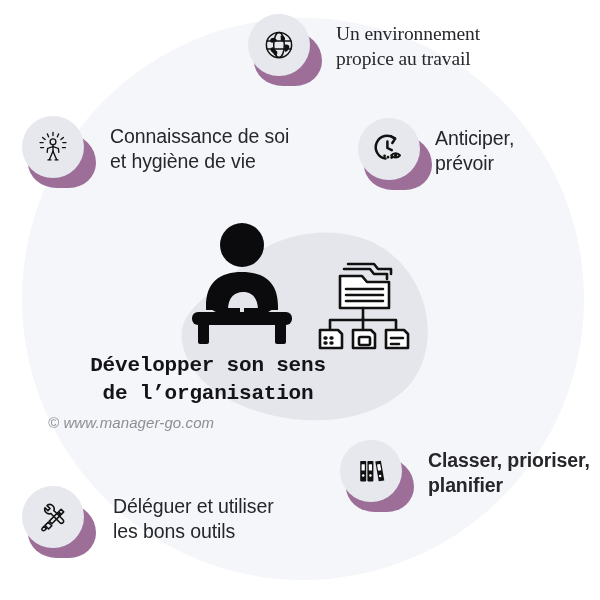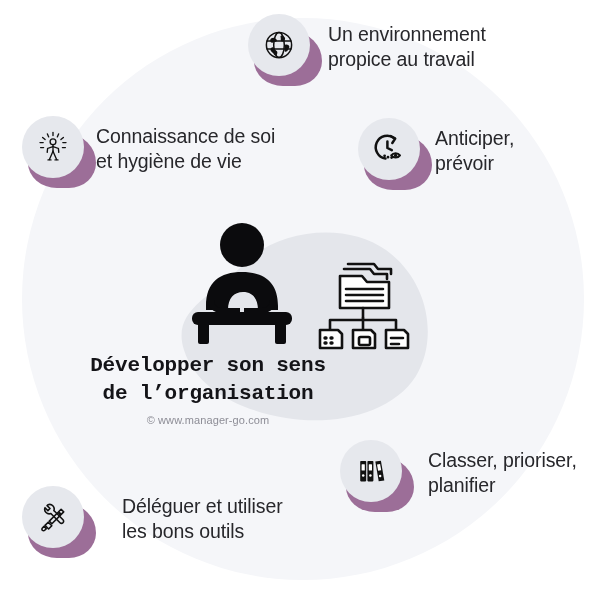--- a/index.html
+++ b/index.html
@@ -80,33 +80,33 @@
     font-size: 19.5px;
     line-height: 1.28;
     color: #27272b;
     white-space: pre-line;
     padding-top: 8px;
     letter-spacing: -0.1px;
   }
 
   
   #node-environnement { left: 248px; top: 14px; }
-  #node-environnement .node-label { margin-left: 6px; }
+  #node-environnement .node-label { margin-left: 14px; font-family: Liberation Serif, serif; }
 
   #node-connaissance { left: 22px; top: 116px; }
-  #node-connaissance .node-label { }
+  #node-connaissance .node-label { margin-left: 14px; }
 
   #node-anticiper { left: 358px; top: 118px; }
   #node-anticiper .node-label { margin-left: 3px; }
 
   #node-classer { left: 340px; top: 440px; }
-  #node-classer .node-label { margin-left: 14px; }
+  #node-classer .node-label { margin-left: 14px; font-weight: bold; }
 
   #node-deleguer { left: 22px; top: 486px; }
-  #node-deleguer .node-label { margin-left: 26px; }
+  #node-deleguer .node-label { margin-left: 17px; }
 
   
   .centre-person {
     position: absolute;
     left: 186px;
     top: 222px;
     width: 112px;
     height: 122px;
   }
   .centre-chart {
@@ -131,24 +131,24 @@
     color: #141418;
     white-space: pre-line;
     letter-spacing: -0.2px;
     font-family: Liberation Mono, monospace;
   }
   .centre-credit {
     position: absolute;
     left: 48px;
     top: 414px;
     width: 320px;
-    text-align: center;
-    font-size: 11px;
+    font-size: 15px;
     color: #8d8d96;
     letter-spacing: 0.1px;
+    font-style: italic;
   }
 </style>
 </head>
 <body>
 
 <div id="infographic">
 
   <div class="backdrop-circle"></div>
 
   <div class="centre-blob">

